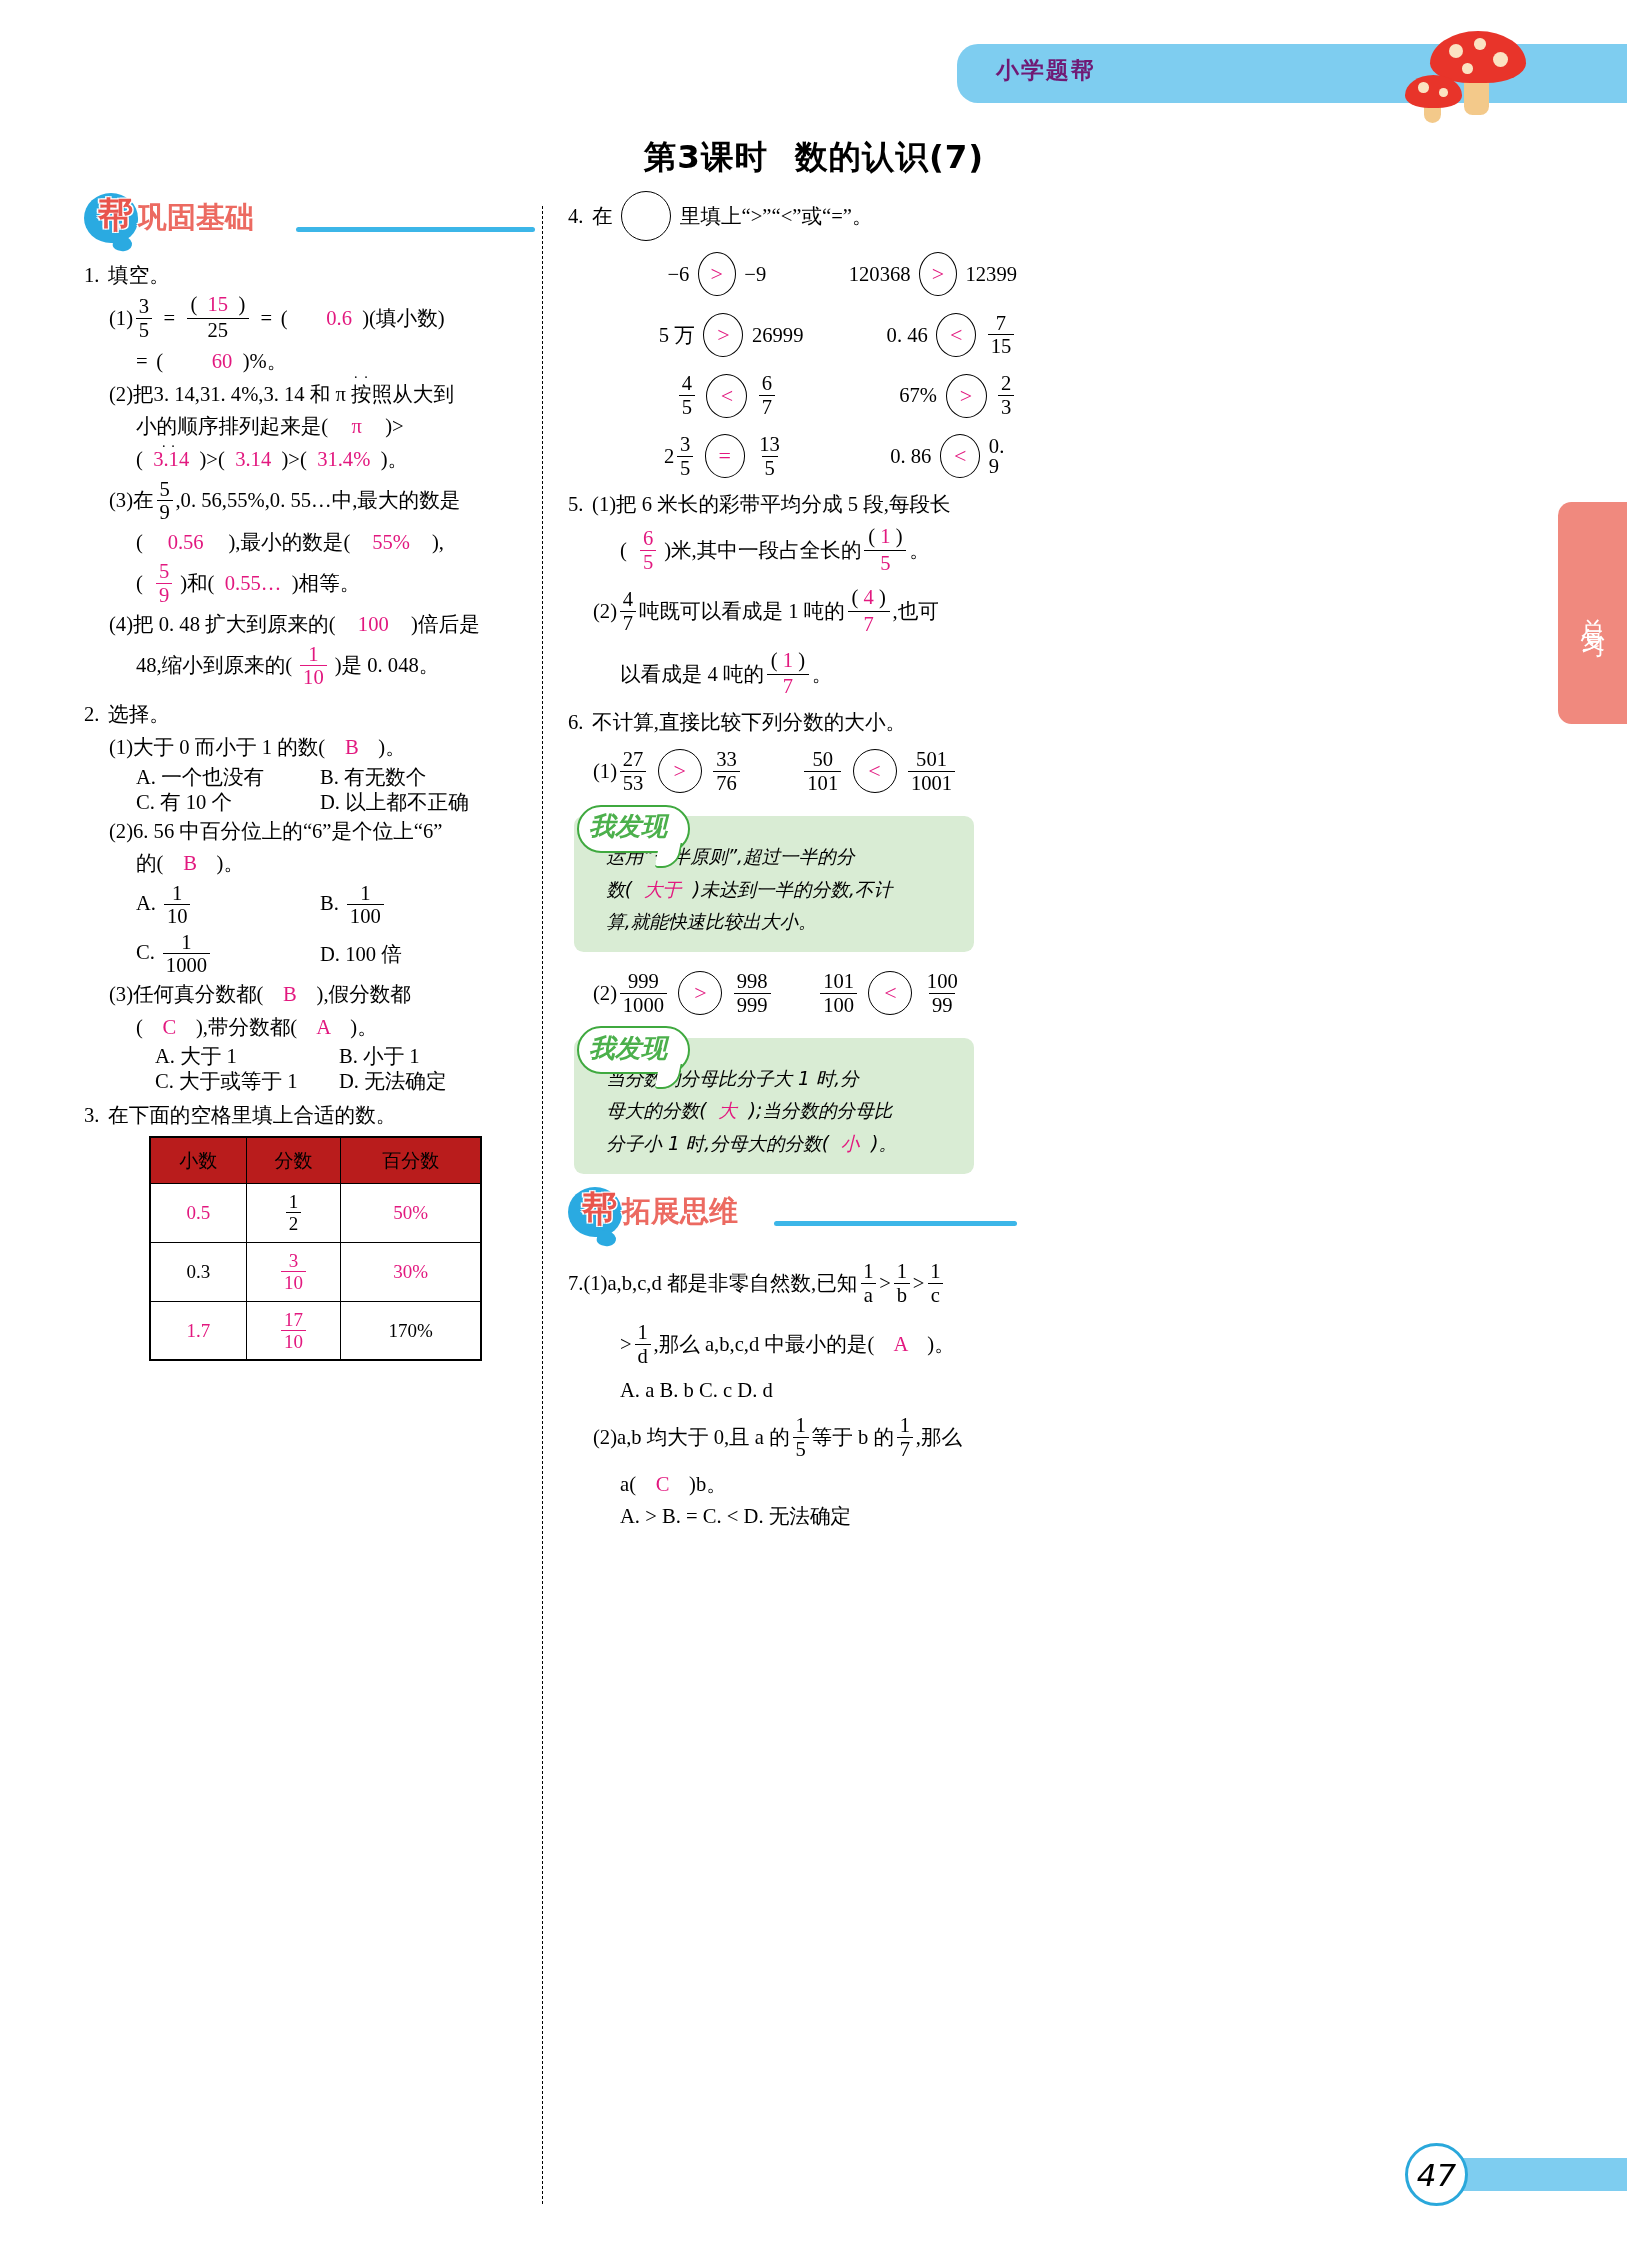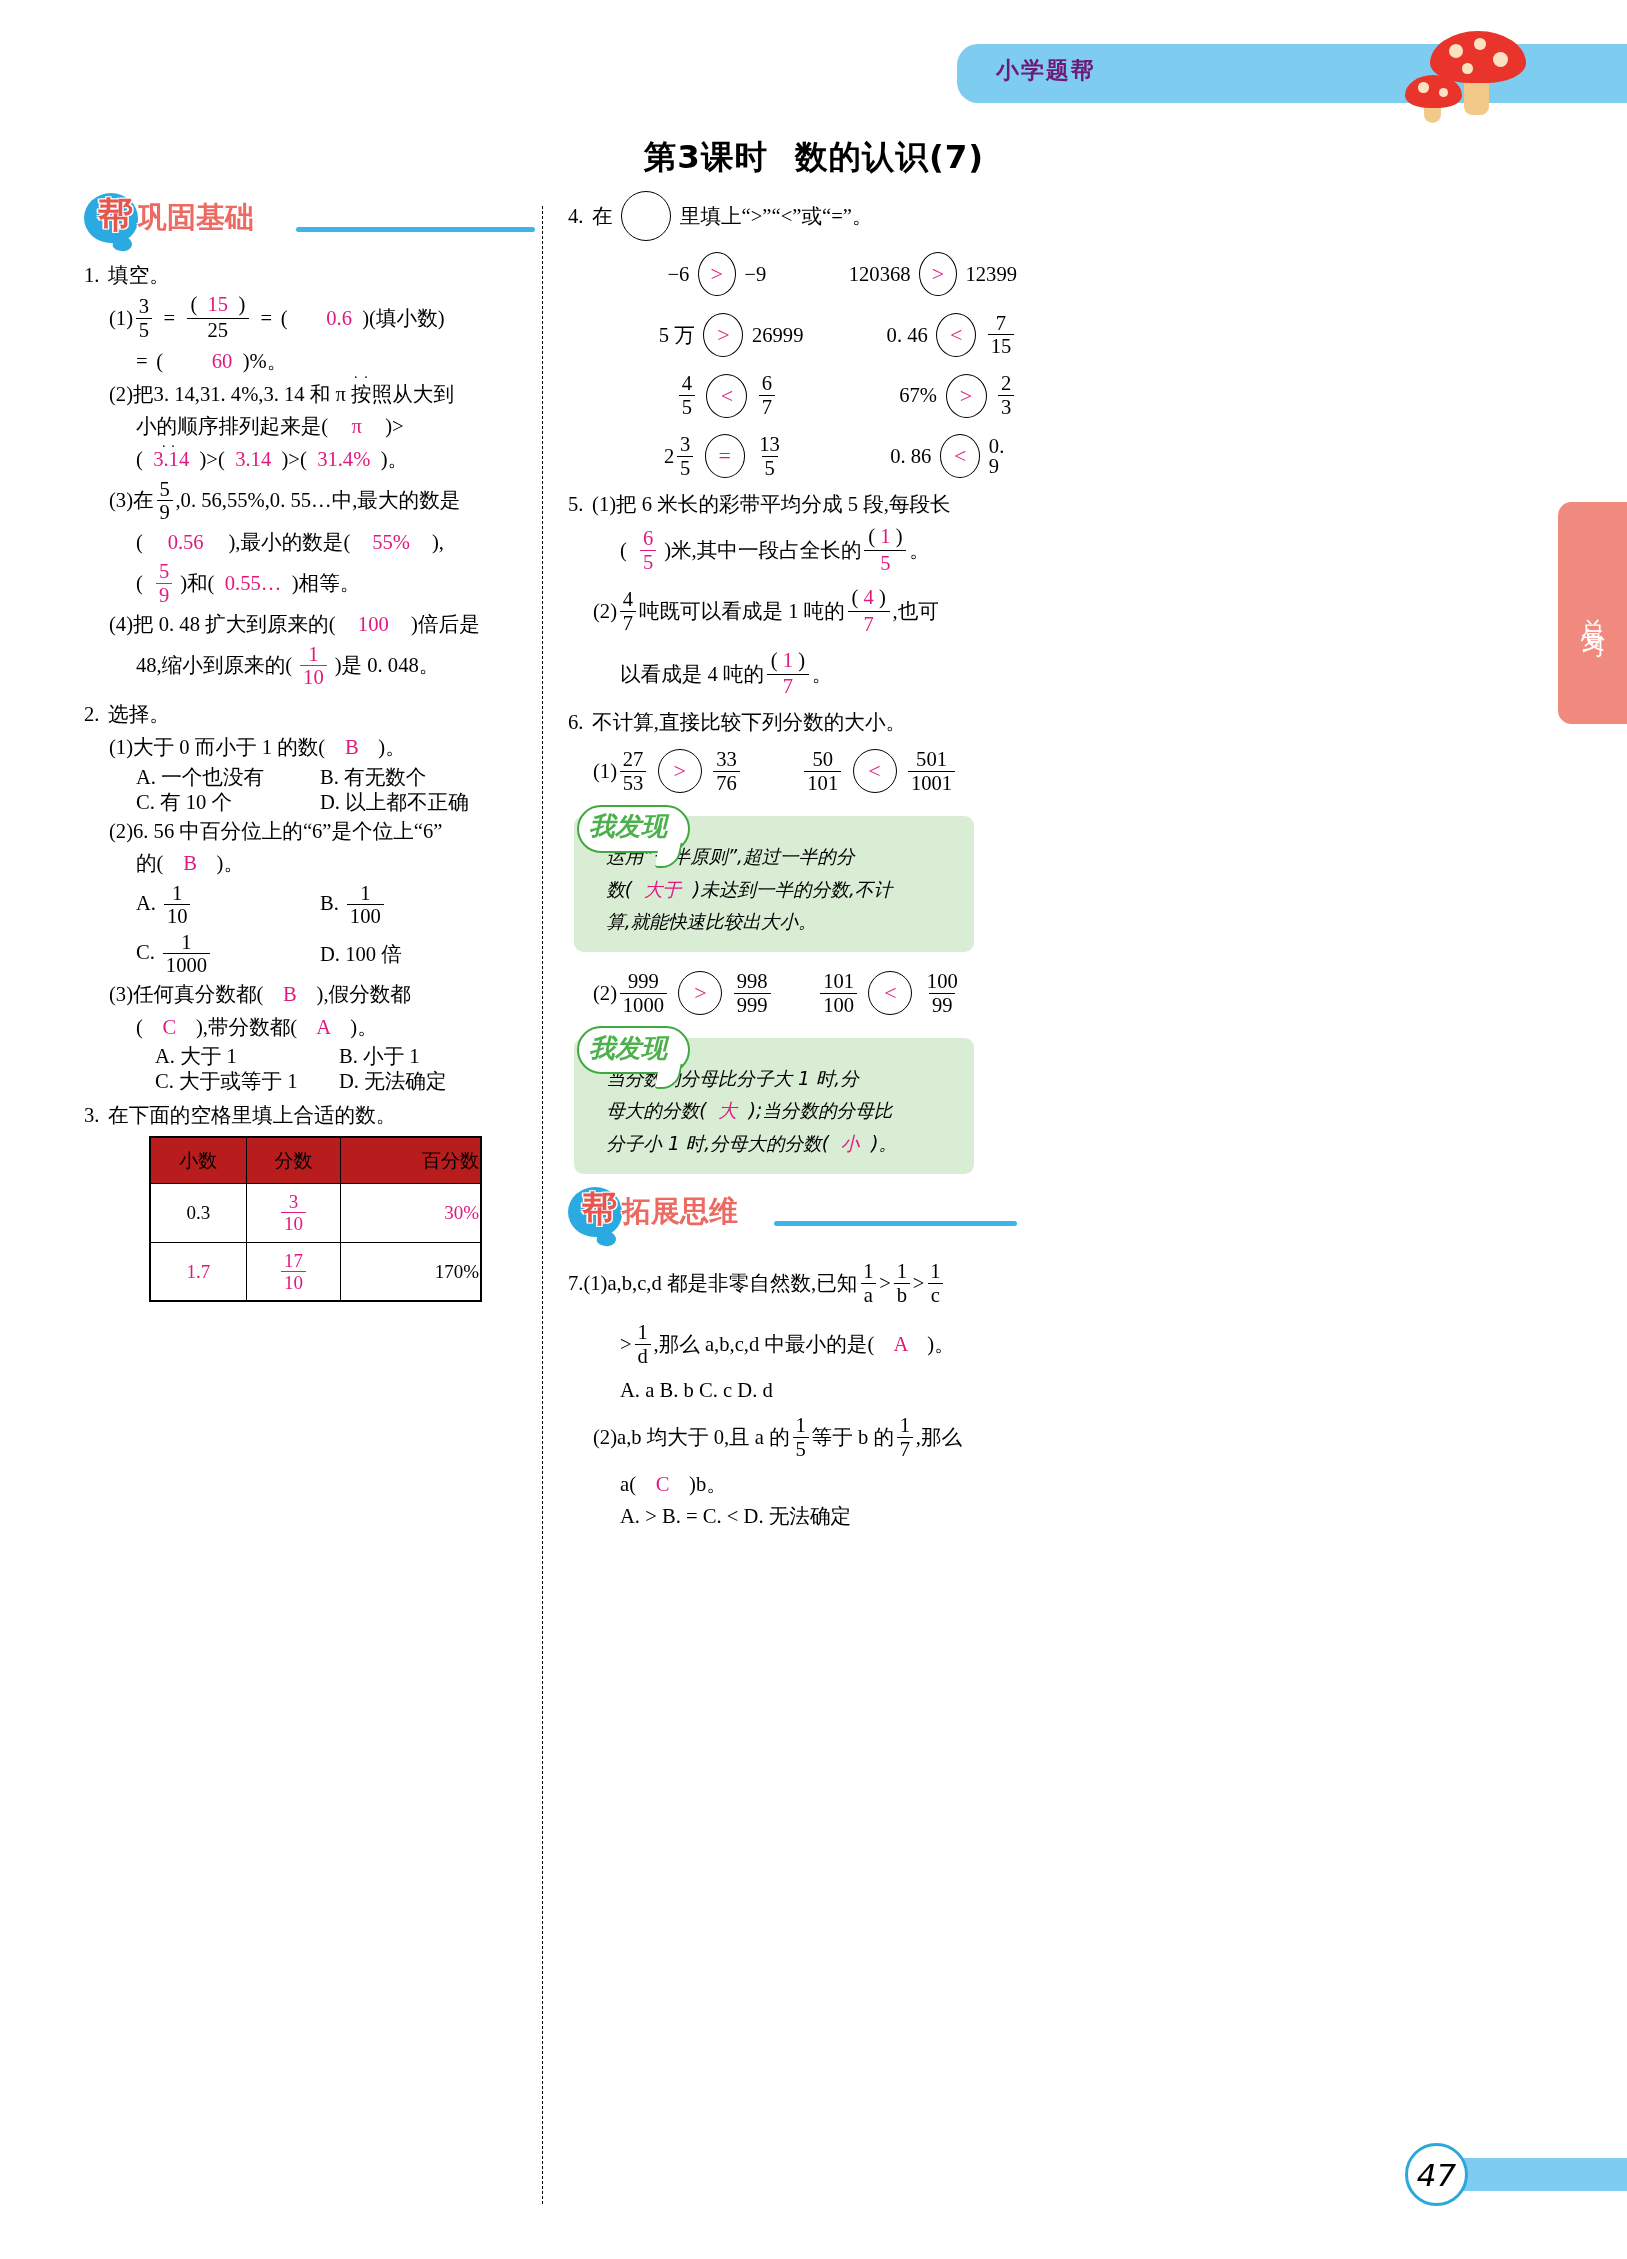--- a/index.html
+++ b/index.html
@@ -126,21 +126,21 @@
     border-collapse:collapse; margin:7.6px 0 0 65px; width:333px;
     font-size:19px; text-align:center;
   }
   table.t th{
     background:#b91c1c; border:1.1px solid #000; border-top:2.3px solid #000;
     height:46px; font-weight:normal; font-family:"Liberation Serif",serif;
   }
   table.t td{ border:1.1px solid #000; height:59px; }
   table.t tr:last-child td{ border-bottom:2.3px solid #000; }
   table.t th:first-child, table.t td:first-child{ border-left:2.3px solid #000; }
-  table.t th:last-child, table.t td:last-child{ border-right:2.3px solid #000;text-align:right; }
+  table.t th:last-child, table.t td:last-child{ border-right:2.3px solid #000; }
 
   
   .disc{ position:relative; margin:15.3px 0 11.5px 5.7px; width:400px;font-style:italic; }
   .disc-body{
     background:#d9ecd4; border-radius:9.6px; padding:25px 13.4px 13.4px 32.5px;
     font-family:"DejaVu Sans","Liberation Sans",sans-serif;
     font-size:18.6px; line-height:1.75;
   }
   .disc-badge{
     position:absolute; left:3.8px; top:-11.5px; width:113px; height:48px;
@@ -417,20 +417,28 @@
       </div>
     <table class="t">
       <thead>
         <tr>
           <th>小数</th>
           <th>分数</th>
           <th>百分数</th>
         </tr>
       </thead>
       <tbody id="tbl-body">
+          <tr>
+            <td class="ans">0.5</td>
+            <td><span class="frac">
+                <span class="n">1</span>
+                <span class="d">2</span>
+              </span></td>
+            <td class="ans">50%</td>
+          </tr>
           <tr>
             <td>0.3</td>
             <td><span class="frac ans">
                 <span class="n">3</span>
                 <span class="d">10</span>
               </span></td>
             <td class="ans">30%</td>
           </tr>
           <tr>
             <td class="ans">1.7</td>

